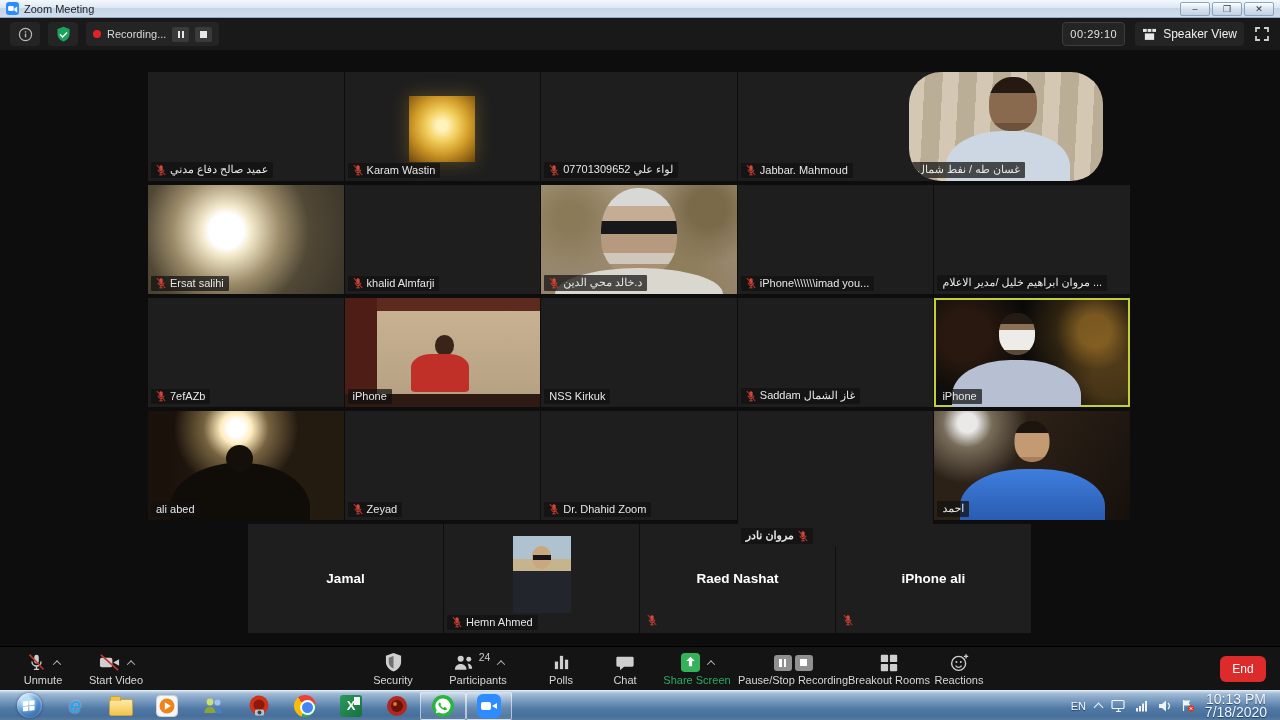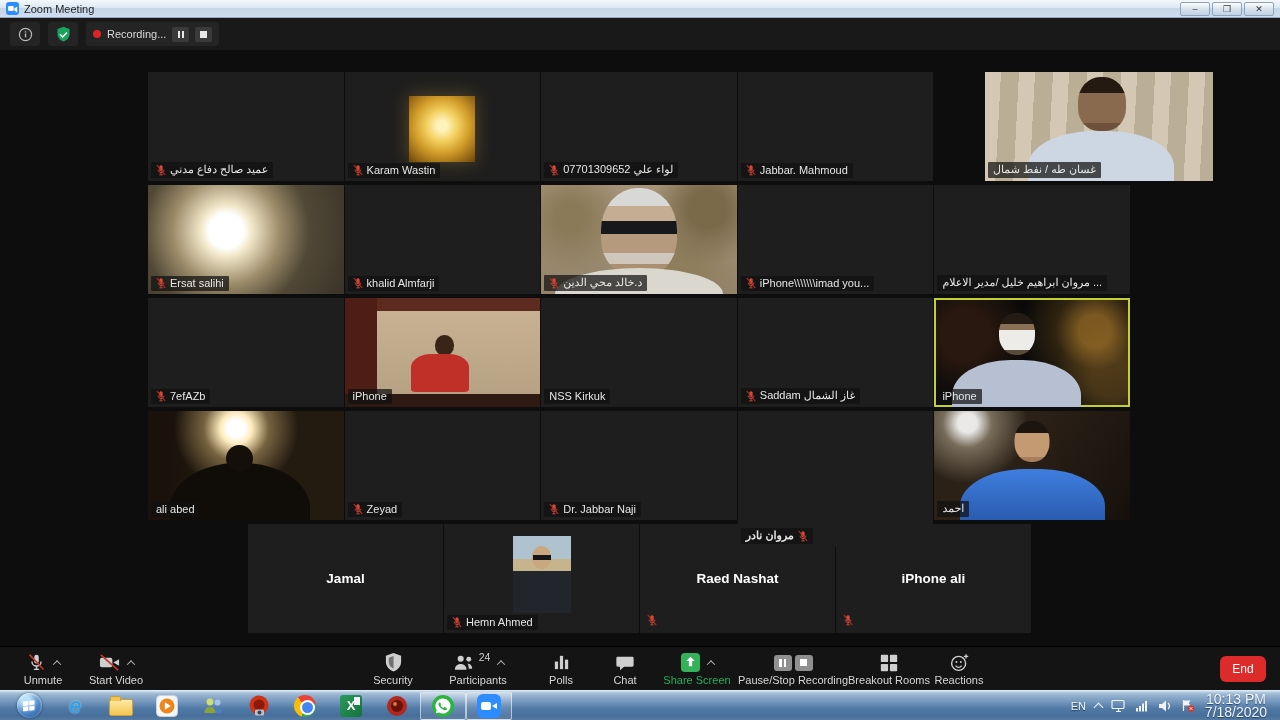--- a/index.html
+++ b/index.html
@@ -213,20 +213,37 @@
       <span class="rec-dot"></span>
       <span class="rec-lbl">Recording...</span>
       <span class="rec-btn">
           <span class="pb"></span>
           <span class="pb"></span>
         </span>
       <span class="rec-btn">
           <span class="sb"></span>
         </span>
     </span>
+    <span class="mb-right">
+      <span class="mb-box timer">00:29:10</span>
+      <span class="mb-box">
+        <svg width="15" height="13" viewBox="0 0 16 14" fill="#e8e8e8">
+            <rect x="1" y="1" width="4" height="3.2"></rect>
+            <rect x="6" y="1" width="4" height="3.2"></rect>
+            <rect x="11" y="1" width="4" height="3.2"></rect>
+            <rect x="3" y="5.8" width="10" height="7"></rect>
+          </svg>
+        <span class="spk">Speaker View</span>
+      </span>
+      <span class="fsbtn">
+        <svg width="16" height="16" viewBox="0 0 16 16" fill="none" stroke="#cfcfcf" stroke-width="1.8">
+            <path d="M6 2H2v4M10 2h4v4M6 14H2v-4M10 14h4v-4"></path>
+          </svg>
+      </span>
+    </span>
   </div>
 
   <div class="stage"></div>
   <div id="grid">
       <div class="tile v-none" style="left: 148px; top: 72px; width: 195.6px; height: 109px;">
         <div class="nm">
           <span class="mic">
             <svg width="10" height="12" viewBox="0 0 12 14">
               <path d="M6 1.2c-1.2 0-2 .9-2 2v3.4c0 1.1.8 2 2 2s2-.9 2-2V3.2c0-1.1-.8-2-2-2z" fill="#d44a3a"></path>
               <path d="M2.6 6.6c0 2 1.5 3.4 3.4 3.4s3.4-1.4 3.4-3.4" stroke="#d44a3a" stroke-width="1.1" fill="none"></path>
@@ -269,21 +286,21 @@
             <svg width="10" height="12" viewBox="0 0 12 14">
               <path d="M6 1.2c-1.2 0-2 .9-2 2v3.4c0 1.1.8 2 2 2s2-.9 2-2V3.2c0-1.1-.8-2-2-2z" fill="#d44a3a"></path>
               <path d="M2.6 6.6c0 2 1.5 3.4 3.4 3.4s3.4-1.4 3.4-3.4" stroke="#d44a3a" stroke-width="1.1" fill="none"></path>
               <path d="M6 10v2.6M4 12.8h4" stroke="#d44a3a" stroke-width="1.1"></path>
               <path d="M1 1l10 12" stroke="#c03028" stroke-width="1.4"></path>
             </svg>
           </span>
           <span dir="auto">Jabbar. Mahmoud</span>
         </div>
       </div>
-      <div class="tile v-curtain" style="left: 985px; top: 72px; width: 228px; height: 109px;">
+      <div class="tile v-curtain" style="left: 909px; top: 72px; width: 194px; height: 109px; border-radius: 32px;">
         <div class="nm">
           <span dir="auto">غسان طه / نفط شمال</span>
         </div>
       </div>
       <div class="tile v-sun" style="left: 148px; top: 185px; width: 195.6px; height: 109px; padding-left: 18px;">
         <div class="nm">
           <span class="mic">
             <svg width="10" height="12" viewBox="0 0 12 14">
               <path d="M6 1.2c-1.2 0-2 .9-2 2v3.4c0 1.1.8 2 2 2s2-.9 2-2V3.2c0-1.1-.8-2-2-2z" fill="#d44a3a"></path>
               <path d="M2.6 6.6c0 2 1.5 3.4 3.4 3.4s3.4-1.4 3.4-3.4" stroke="#d44a3a" stroke-width="1.1" fill="none"></path>
@@ -400,21 +417,21 @@
       <div class="tile v-none" style="left: 541.2px; top: 411px; width: 195.6px; height: 109px;">
         <div class="nm">
           <span class="mic">
             <svg width="10" height="12" viewBox="0 0 12 14">
               <path d="M6 1.2c-1.2 0-2 .9-2 2v3.4c0 1.1.8 2 2 2s2-.9 2-2V3.2c0-1.1-.8-2-2-2z" fill="#d44a3a"></path>
               <path d="M2.6 6.6c0 2 1.5 3.4 3.4 3.4s3.4-1.4 3.4-3.4" stroke="#d44a3a" stroke-width="1.1" fill="none"></path>
               <path d="M6 10v2.6M4 12.8h4" stroke="#d44a3a" stroke-width="1.1"></path>
               <path d="M1 1l10 12" stroke="#c03028" stroke-width="1.4"></path>
             </svg>
           </span>
-          <span dir="auto">Dr. Jabbar Naji</span>
+          <span dir="auto">Dr. Dhahid Zoom</span>
         </div>
       </div>
       <div class="tile v-none" style="left: 737.8px; top: 411px; width: 195.6px; height: 136px; font-weight: bold;">
         <div class="nm">
           <span dir="auto">مروان نادر</span>
           <span class="mic">
             <svg width="10" height="12" viewBox="0 0 12 14">
               <path d="M6 1.2c-1.2 0-2 .9-2 2v3.4c0 1.1.8 2 2 2s2-.9 2-2V3.2c0-1.1-.8-2-2-2z" fill="#d44a3a"></path>
               <path d="M2.6 6.6c0 2 1.5 3.4 3.4 3.4s3.4-1.4 3.4-3.4" stroke="#d44a3a" stroke-width="1.1" fill="none"></path>
               <path d="M6 10v2.6M4 12.8h4" stroke="#d44a3a" stroke-width="1.1"></path>

